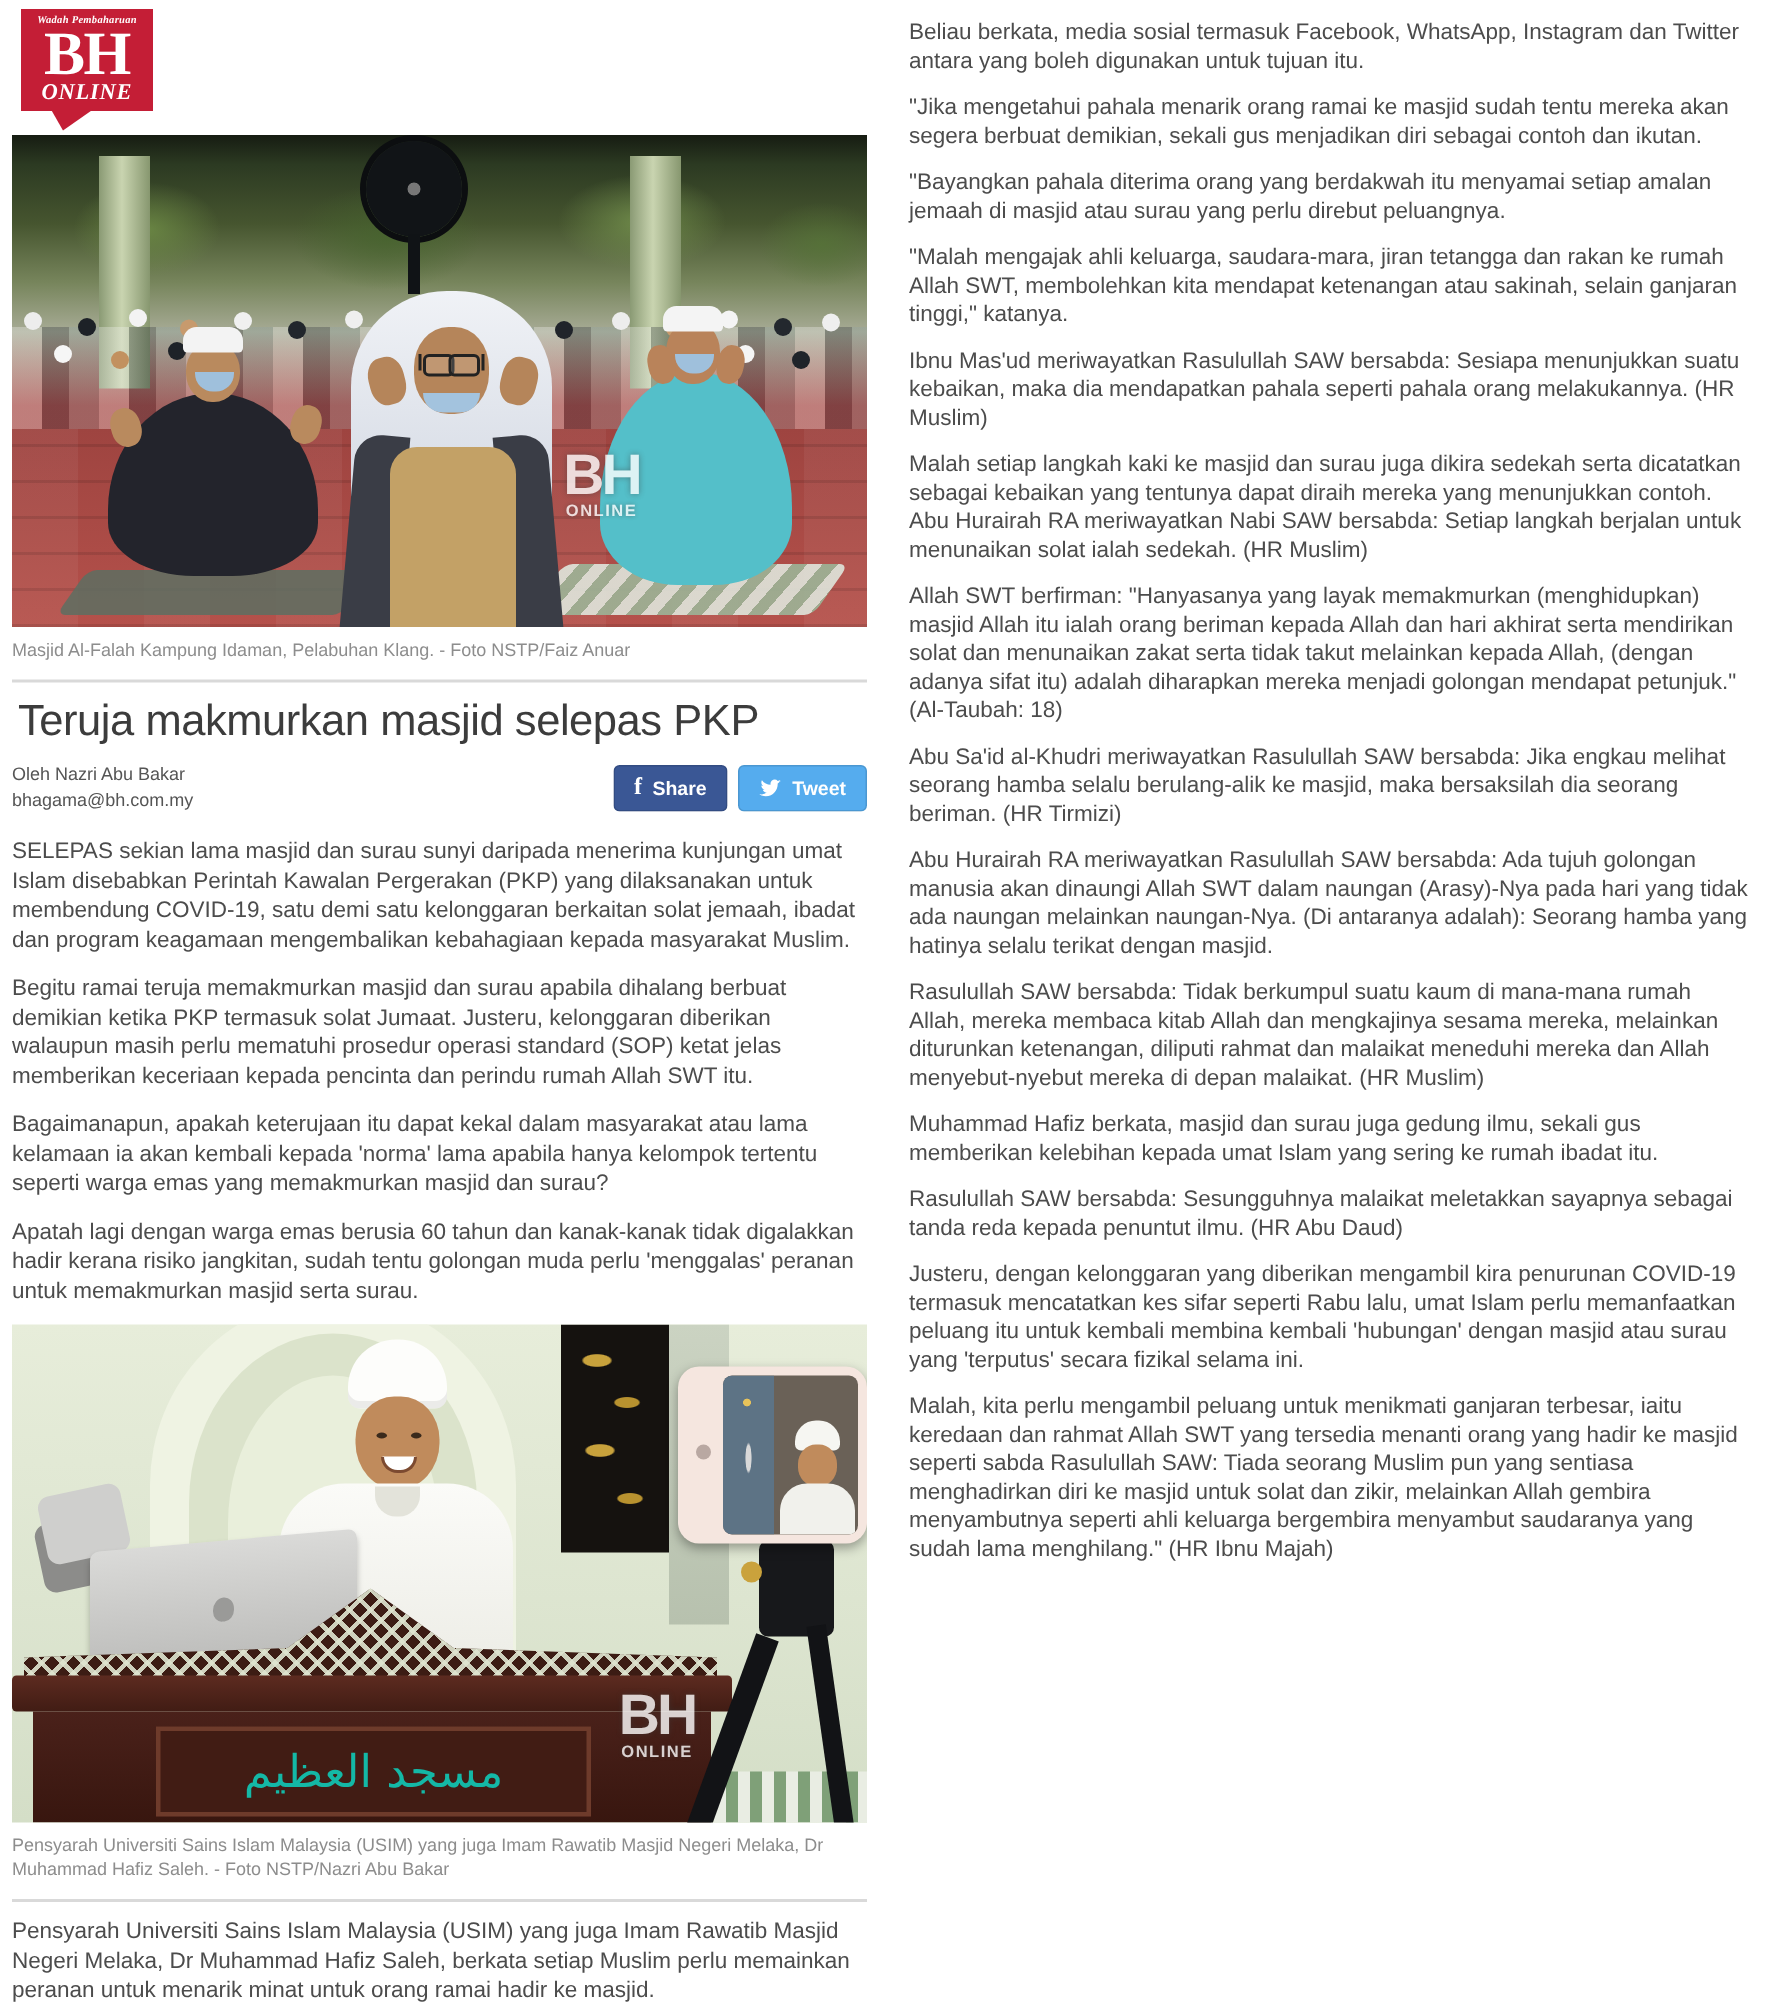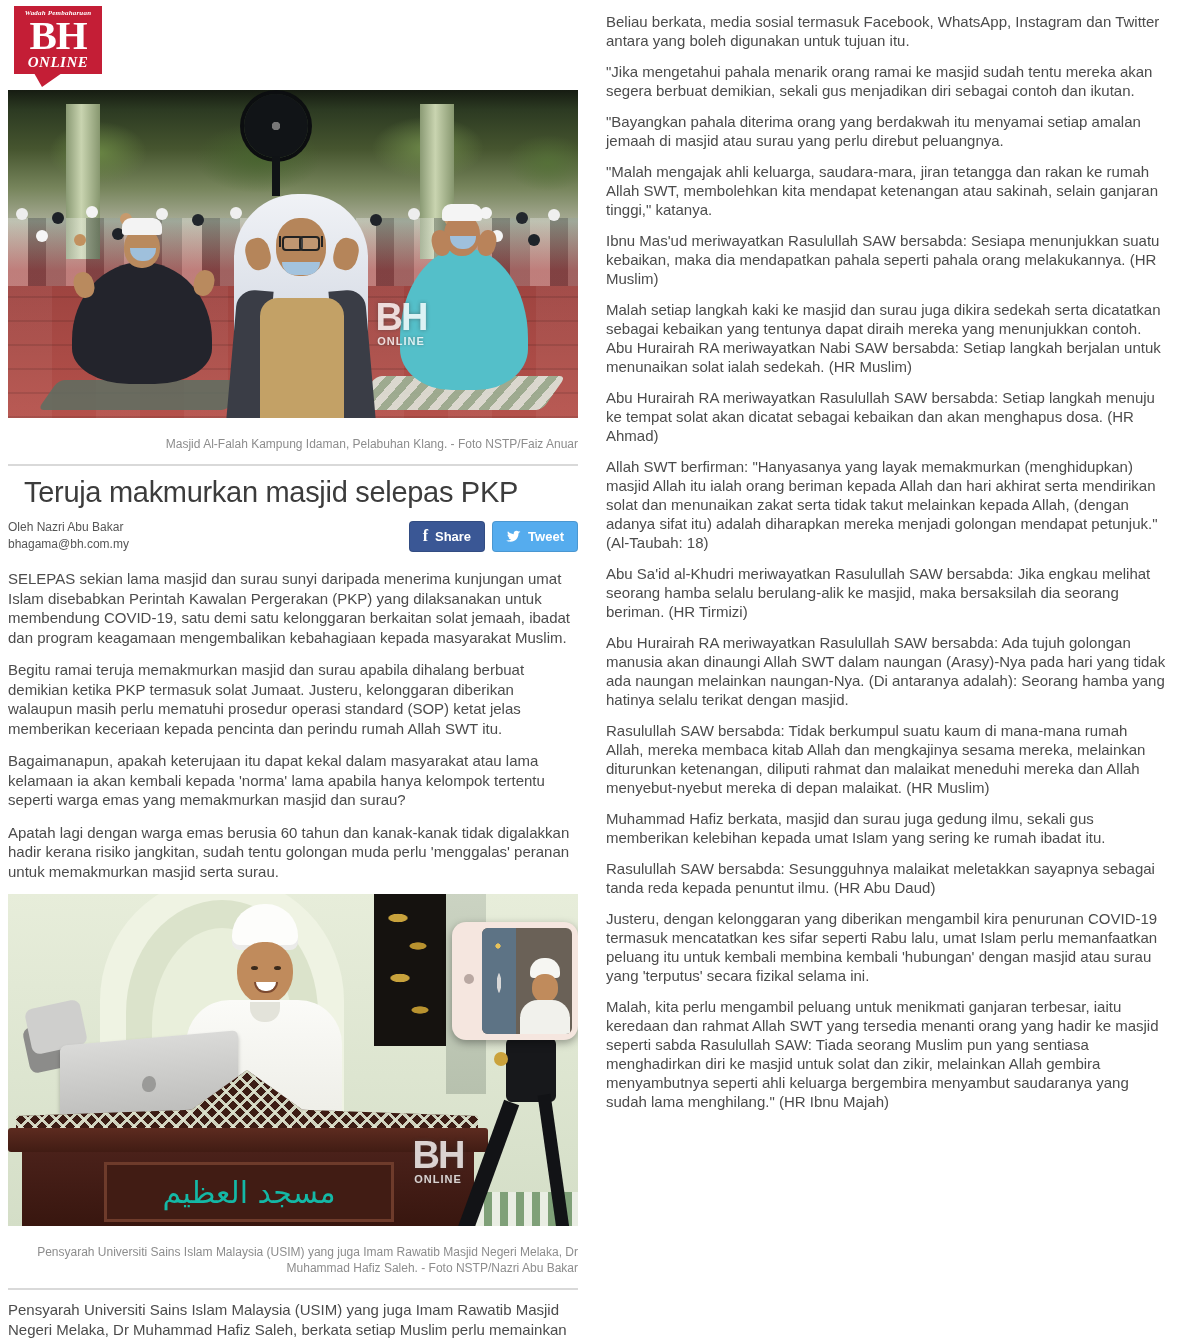--- a/index.html
+++ b/index.html
@@ -142,23 +142,23 @@
       repeating-linear-gradient(-45deg, transparent 0 7px, rgba(223,229,208,.9) 7px 10px);
     clip-path: polygon(0 72%, 38% 62%, 50% 0, 62% 62%, 100% 72%, 100% 100%, 0 100%); }
   .p2-rail { position: absolute; left: 0; top: 234px; width: 480px; height: 24px; background: linear-gradient(180deg, #5d2b20, #411c14); border-radius: 3px; }
   .p2-pbody { position: absolute; left: 14px; top: 258px; width: 452px; height: 74px; background: linear-gradient(180deg, #4a211a, #38160f); }
   .p2-plate { position: absolute; left: 96px; top: 268px; width: 290px; height: 60px; border: 3px solid #6e3b2b; background: #411c14; display: flex; align-items: center; justify-content: center; }
   .p2-plate-text { color: #14b8a6; font-size: 30px; font-family: "DejaVu Sans", sans-serif; }
   .p2-floor { position: absolute; left: 468px; top: 298px; width: 102px; height: 34px; background: repeating-linear-gradient(90deg, #e9ede3 0 8px, #7fa078 8px 16px); }
   .photo2 .wm { left: 388px; top: 242px; width: 84px; }
 
   
-  .caption { font-size: 12px; color: #8d8d8d; line-height: 16px; margin-top: 18px; text-align: right; }
+  .caption { font-size: 12px; color: #8d8d8d; line-height: 16px; margin-top: 7px; }
   hr.rule { border: 0; border-top: 2px solid #d9d9d9; margin: 12px 0 10px 0; }
-  h1.headline { font-size: 29px; font-weight: 400; color: #3c3c3c; letter-spacing: -.3px; margin: 4px 0 10px 16px; }
+  h1.headline { font-size: 29px; font-weight: 400; color: #3c3c3c; letter-spacing: -.3px; margin: 4px 0 10px 4px; }
   .byline-row { display: flex; justify-content: space-between; align-items: center; margin-bottom: 16px; }
   .byline { font-size: 12px; color: #555; line-height: 17px; }
   .byline a { color: #555; text-decoration: none; }
   .share { display: flex; gap: 7px; }
   .btn { display: inline-flex; align-items: center; gap: 7px; height: 31px; padding: 0 13px; border-radius: 4px; border: 1px solid rgba(0,0,0,.12); color: #fff; font-size: 13px; font-weight: bold; font-family: "Liberation Sans", sans-serif; cursor: pointer; }
   .btn-fb { background: #3a5795; }
   .btn-tw { background: #55acee; }
   .fb-glyph { font-family: "Liberation Serif", serif; font-size: 16px; font-weight: bold; line-height: 1; }
   .tw-bird { width: 15px; height: 15px; fill: #fff; }
   p.para { font-size: 15px; line-height: 19.5px; color: #4c4c4c; margin-bottom: 13px; }
@@ -290,21 +290,20 @@
     <p class="para">Pensyarah Universiti Sains Islam Malaysia (USIM) yang juga Imam Rawatib Masjid Negeri Melaka, Dr Muhammad Hafiz Saleh, berkata setiap Muslim perlu memainkan peranan untuk menarik minat untuk orang ramai hadir ke masjid.</p>
   </div>
 
   <div class="col-right">
     <p class="para">Beliau berkata, media sosial termasuk Facebook, WhatsApp, Instagram dan Twitter antara yang boleh digunakan untuk tujuan itu.</p>
     <p class="para">"Jika mengetahui pahala menarik orang ramai ke masjid sudah tentu mereka akan segera berbuat demikian, sekali gus menjadikan diri sebagai contoh dan ikutan.</p>
     <p class="para">"Bayangkan pahala diterima orang yang berdakwah itu menyamai setiap amalan jemaah di masjid atau surau yang perlu direbut peluangnya.</p>
     <p class="para">"Malah mengajak ahli keluarga, saudara-mara, jiran tetangga dan rakan ke rumah Allah SWT, membolehkan kita mendapat ketenangan atau sakinah, selain ganjaran tinggi," katanya.</p>
     <p class="para">Ibnu Mas'ud meriwayatkan Rasulullah SAW bersabda: Sesiapa menunjukkan suatu kebaikan, maka dia mendapatkan pahala seperti pahala orang melakukannya. (HR Muslim)</p>
     <p class="para">Malah setiap langkah kaki ke masjid dan surau juga dikira sedekah serta dicatatkan sebagai kebaikan yang tentunya dapat diraih mereka yang menunjukkan contoh. Abu Hurairah RA meriwayatkan Nabi SAW bersabda: Setiap langkah berjalan untuk menunaikan solat ialah sedekah. (HR Muslim)</p>
-    <p class="para">Abu Hurairah RA meriwayatkan Rasulullah SAW bersabda: Setiap langkah menuju ke tempat solat akan dicatat sebagai kebaikan dan akan menghapus dosa. (HR Ahmad)</p>
     <p class="para">Allah SWT berfirman: "Hanyasanya yang layak memakmurkan (menghidupkan) masjid Allah itu ialah orang beriman kepada Allah dan hari akhirat serta mendirikan solat dan menunaikan zakat serta tidak takut melainkan kepada Allah, (dengan adanya sifat itu) adalah diharapkan mereka menjadi golongan mendapat petunjuk." (Al-Taubah: 18)</p>
     <p class="para">Abu Sa'id al-Khudri meriwayatkan Rasulullah SAW bersabda: Jika engkau melihat seorang hamba selalu berulang-alik ke masjid, maka bersaksilah dia seorang beriman. (HR Tirmizi)</p>
     <p class="para">Abu Hurairah RA meriwayatkan Rasulullah SAW bersabda: Ada tujuh golongan manusia akan dinaungi Allah SWT dalam naungan (Arasy)-Nya pada hari yang tidak ada naungan melainkan naungan-Nya. (Di antaranya adalah): Seorang hamba yang hatinya selalu terikat dengan masjid.</p>
     <p class="para">Rasulullah SAW bersabda: Tidak berkumpul suatu kaum di mana-mana rumah Allah, mereka membaca kitab Allah dan mengkajinya sesama mereka, melainkan diturunkan ketenangan, diliputi rahmat dan malaikat meneduhi mereka dan Allah menyebut-nyebut mereka di depan malaikat. (HR Muslim)</p>
     <p class="para">Muhammad Hafiz berkata, masjid dan surau juga gedung ilmu, sekali gus memberikan kelebihan kepada umat Islam yang sering ke rumah ibadat itu.</p>
     <p class="para">Rasulullah SAW bersabda: Sesungguhnya malaikat meletakkan sayapnya sebagai tanda reda kepada penuntut ilmu. (HR Abu Daud)</p>
     <p class="para">Justeru, dengan kelonggaran yang diberikan mengambil kira penurunan COVID-19 termasuk mencatatkan kes sifar seperti Rabu lalu, umat Islam perlu memanfaatkan peluang itu untuk kembali membina kembali 'hubungan' dengan masjid atau surau yang 'terputus' secara fizikal selama ini.</p>
     <p class="para">Malah, kita perlu mengambil peluang untuk menikmati ganjaran terbesar, iaitu keredaan dan rahmat Allah SWT yang tersedia menanti orang yang hadir ke masjid seperti sabda Rasulullah SAW: Tiada seorang Muslim pun yang sentiasa menghadirkan diri ke masjid untuk solat dan zikir, melainkan Allah gembira menyambutnya seperti ahli keluarga bergembira menyambut saudaranya yang sudah lama menghilang." (HR Ibnu Majah)</p>
   </div>
 

